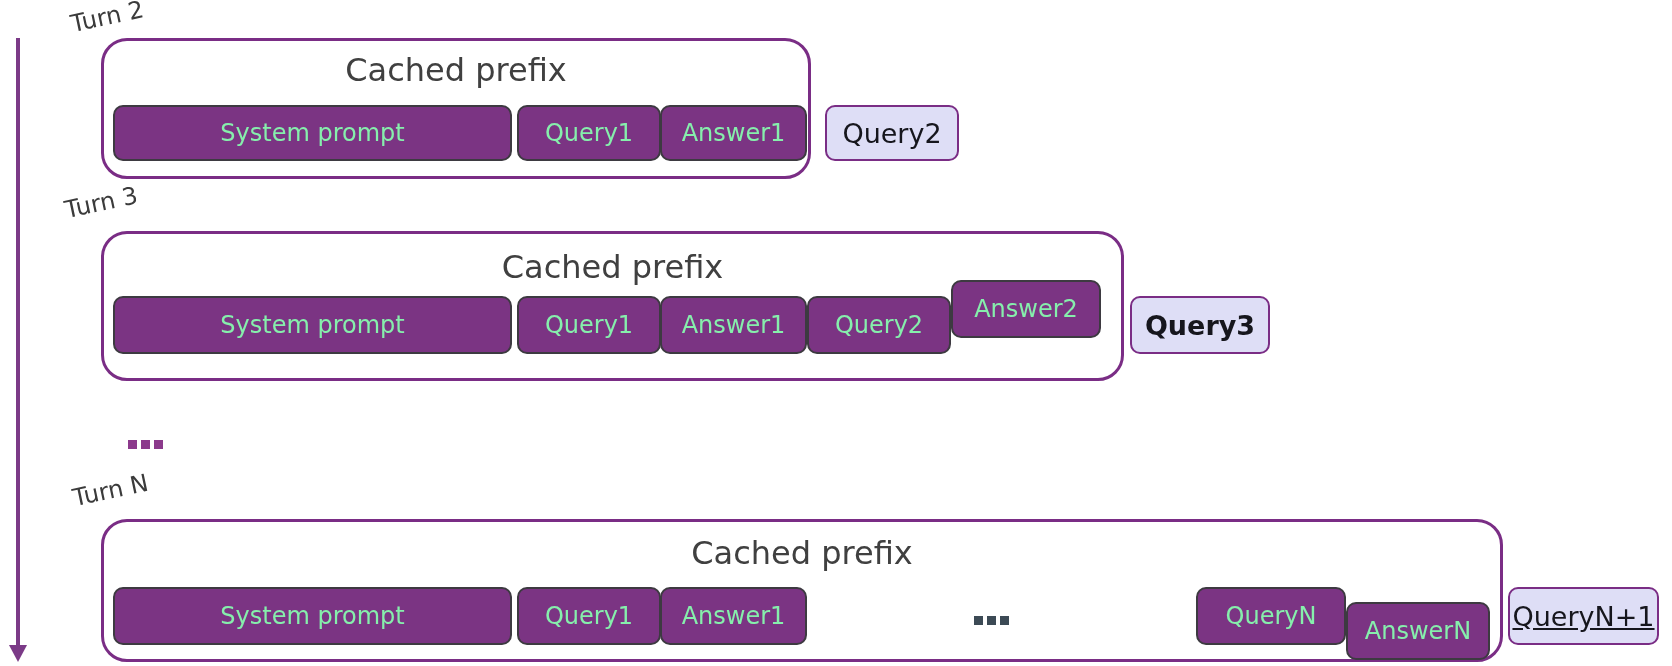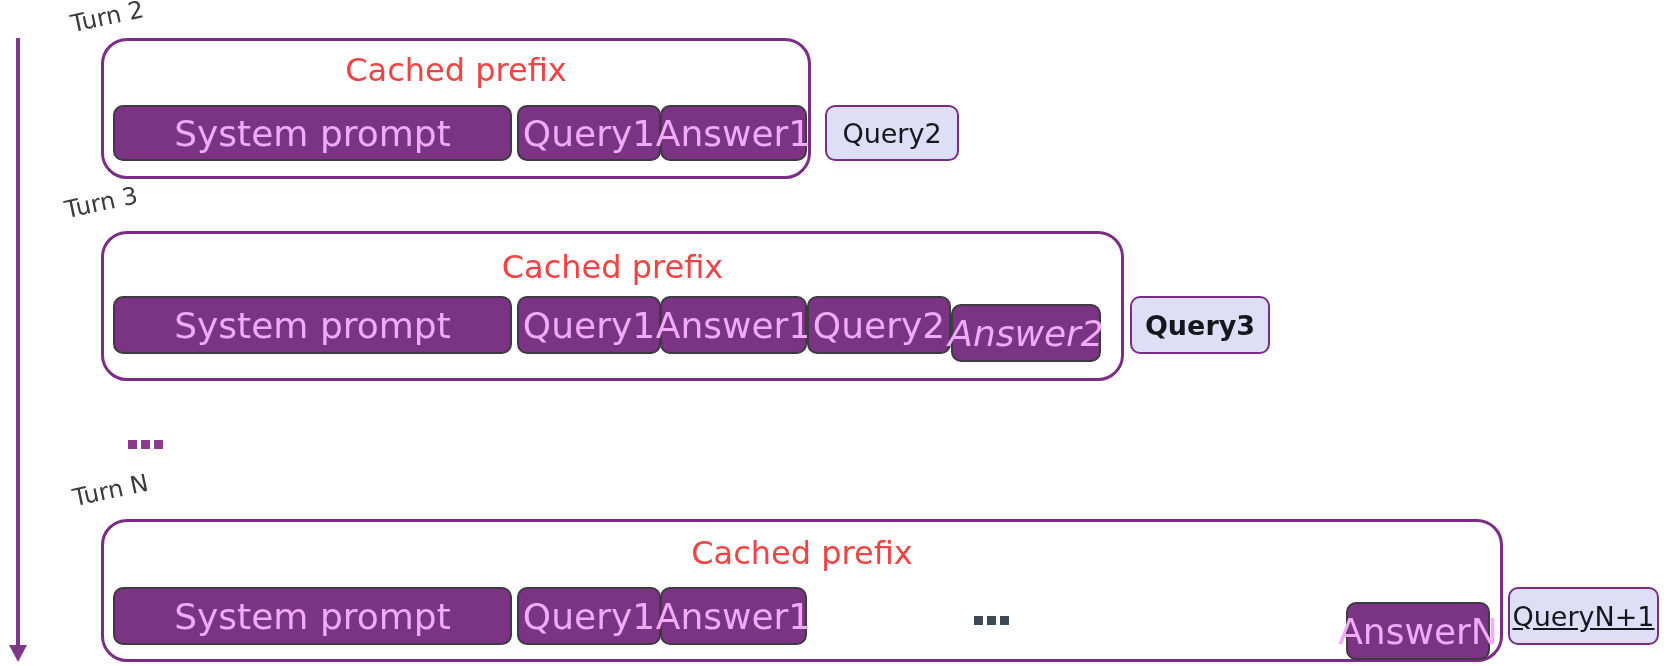--- a/index.html
+++ b/index.html
@@ -9,24 +9,24 @@
   }
   
   .arrow-line{position:absolute;left:16px;top:38px;width:4px;height:607px;background:#7B3A87;}
   .arrow-head{position:absolute;left:9px;top:645px;width:0;height:0;
     border-left:9px solid transparent;border-right:9px solid transparent;border-top:17px solid #7B3A87;}
   
   .turn-label{position:absolute;color:#3b3b3b;font-size:24px;
     transform:rotate(-12deg);transform-origin:left bottom;white-space:nowrap;}
   
   .prefix-box{position:absolute;background:#ffffff;border:3px solid #7A2D85;border-radius:26px;}
-  .prefix-title{margin-top:10px;text-align:center;color:#ef4444;font-size:32px;}
+  .prefix-title{margin-top:10px;text-align:center;color:#404040;font-size:32px;}
   
   .token{position:absolute;height:52px;background:#7B3483;border:2px solid #3d3a41;border-radius:10px;
-    color:#f0abfc;font-size:36px;display:flex;align-items:center;justify-content:center;white-space:nowrap;}
+    color:#86efac;font-size:24px;display:flex;align-items:center;justify-content:center;white-space:nowrap;}
   
   .next-query{position:absolute;height:52px;background:#DEDEF6;border:2px solid #7A2D85;border-radius:10px;
     color:#16161d;font-size:27px;display:flex;align-items:center;justify-content:center;white-space:nowrap;}
   
   .ellipsis{position:absolute;display:flex;gap:4px;}
   .ellipsis .sq{width:9px;height:9px;display:block;}
   .ellipsis.purple .sq{background:#8C3A8C;}
   .ellipsis.slate .sq{background:#3C4A55;}
 </style>
 </head>
@@ -47,21 +47,21 @@
   <div class="next-query" style="left:825px;top:105px;width:130px;">Query2</div>
 
   <div class="turn-label" style="left:68px;top:196px;">Turn 3</div>
   <div class="prefix-box" style="left:101px;top:231px;width:1017px;height:144px;">
     <div class="prefix-title" style="margin-top:14px;">Cached prefix</div>
   </div>
   <div class="token" style="left:113px;top:296px;width:395px;height:54px;">System prompt</div>
   <div class="token" style="left:517px;top:296px;width:140px;height:54px;">Query1</div>
   <div class="token" style="left:660px;top:296px;width:143px;height:54px;">Answer1</div>
   <div class="token" style="left:807px;top:296px;width:140px;height:54px;">Query2</div>
-  <div class="token" style="left:951px;top:304px;width:146px;height:54px;font-style:italic;">Answer2</div>
+  <div class="token" style="left:951px;top:280px;width:146px;height:54px;">Answer2</div>
   <div class="next-query" style="left:1130px;top:296px;width:136px;height:54px;font-weight:bold;">Query3</div>
 
   <div class="ellipsis purple" style="left:128px;top:440px;" aria-label="...">
     <span class="sq"></span>
     <span class="sq"></span>
     <span class="sq"></span>
   </div>
 
   <div class="turn-label" style="left:76px;top:484px;">Turn N</div>
   <div class="prefix-box" style="left:101px;top:519px;width:1396px;height:137px;">
@@ -70,16 +70,17 @@
   <div class="token" style="left:113px;top:587px;width:395px;height:54px;">System prompt</div>
   <div class="token" style="left:517px;top:587px;width:140px;height:54px;">Query1</div>
   <div class="token" style="left:660px;top:587px;width:143px;height:54px;">Answer1</div>
 
   <div class="ellipsis slate" style="left:974px;top:616px;" aria-label="...">
     <span class="sq"></span>
     <span class="sq"></span>
     <span class="sq"></span>
   </div>
 
+  <div class="token" style="left:1196px;top:587px;width:146px;height:54px;">QueryN</div>
   <div class="token" style="left:1346px;top:602px;width:140px;height:54px;">AnswerN</div>
   <div class="next-query" style="left:1508px;top:587px;width:147px;height:54px;text-decoration:underline;">QueryN+1</div>
 
 </div>
 
 </body></html>

